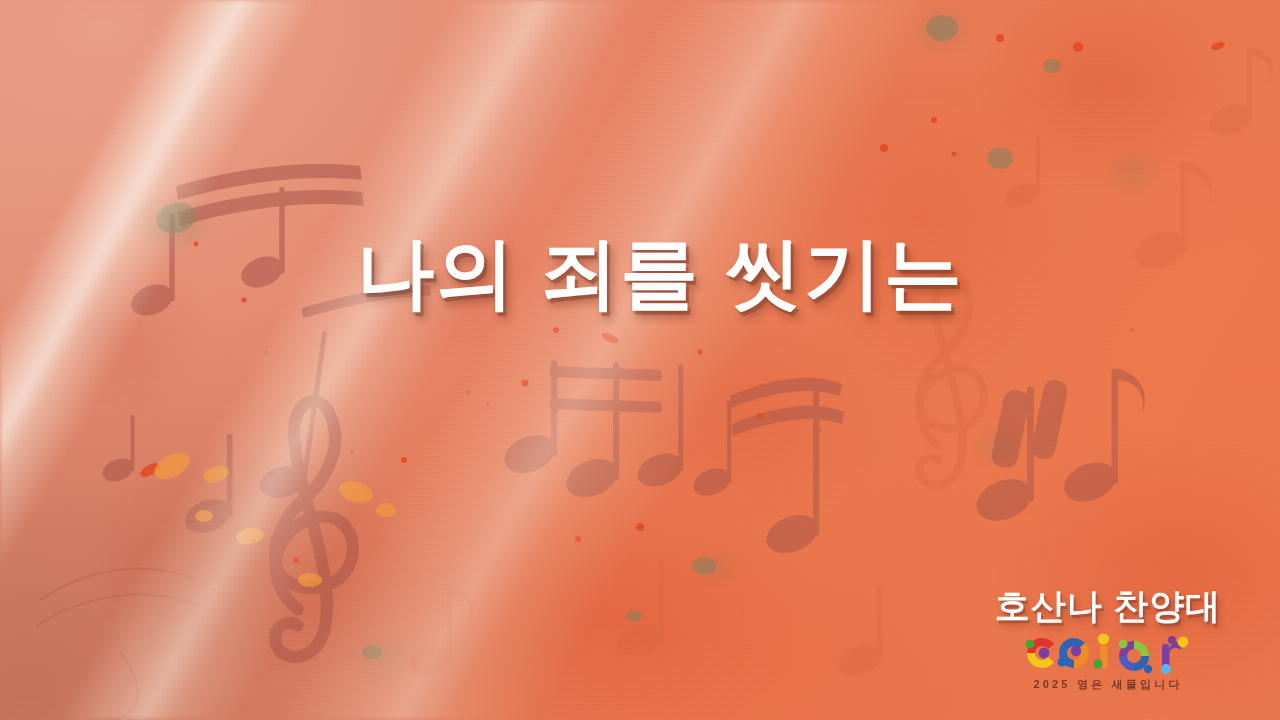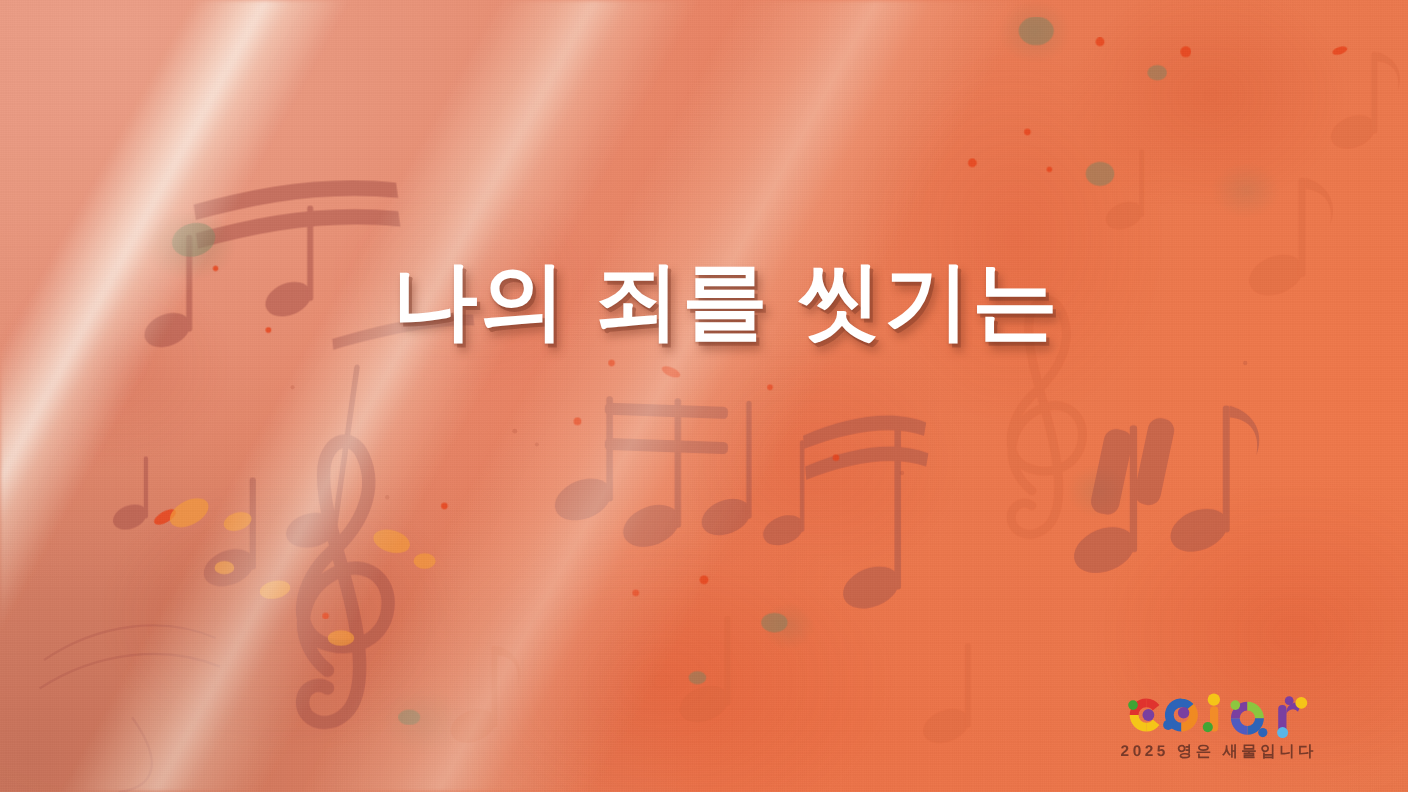--- a/index.html
+++ b/index.html
@@ -161,21 +161,21 @@
     white-space: nowrap;
   }
   #color-wordmark {
     margin-top: 6px;
     height: 44px;
   }
   #color-wordmark svg { display: block; margin: 0 auto; height: 44px; width: 176px; }
   #logo-tagline {
     margin-top: 2px;
     color: #6e3526;
-    font-size: 14px;
+    font-size: 11px;
     font-weight: 700;
     letter-spacing: 3.2px;
     white-space: nowrap;
     opacity: .92;
   }
 </style>
 </head>
 <body>
 
 <div id="stage">
@@ -360,20 +360,21 @@
   <div id="bg-rays" class="bg-layer"></div>
   <div id="bg-vignette" class="bg-layer"></div>
   <div id="bg-grain" class="bg-layer"></div>
 
   <div id="headline-block">
     <span id="headline">나의 죄를 씻기는</span>
   </div>
 
   <div id="choir-logo">
 
+    <div id="choir-name">호산나 찬양대</div>
 
     <div id="color-wordmark">
       <svg viewBox="0 0 176 44" xmlns="http://www.w3.org/2000/svg" aria-hidden="true">
 
         <g>
           <path d="M22 7 A 15 15 0 0 0 7 22 L 15 22 A 7 7 0 0 1 22 15 Z" fill="#E0332E"></path>
           <path d="M22 7 A 15 15 0 0 1 34 13 L 28 18 A 7 7 0 0 0 22 15 Z" fill="#E0332E"></path>
           <path d="M7 22 A 15 15 0 0 0 22 37 L 22 29 A 7 7 0 0 1 15 22 Z" fill="#F5C518"></path>
           <path d="M22 37 A 15 15 0 0 0 34 31 L 28 26 A 7 7 0 0 1 22 29 Z" fill="#F5C518"></path>
           <circle cx="24" cy="22" r="5.4" fill="#7A3FA0"></circle>

